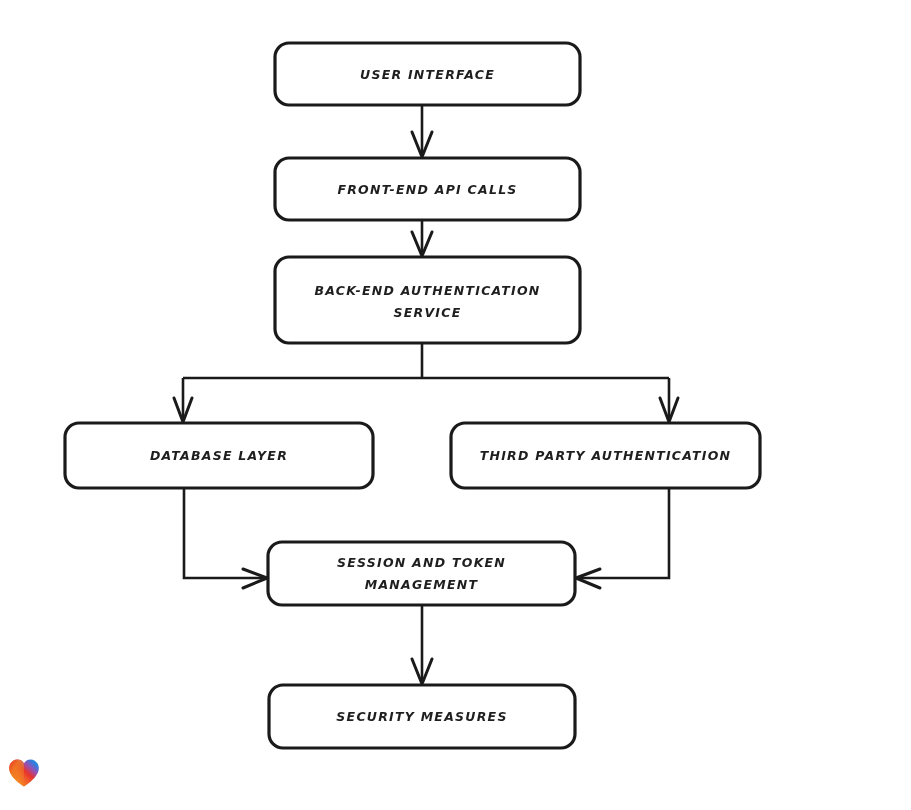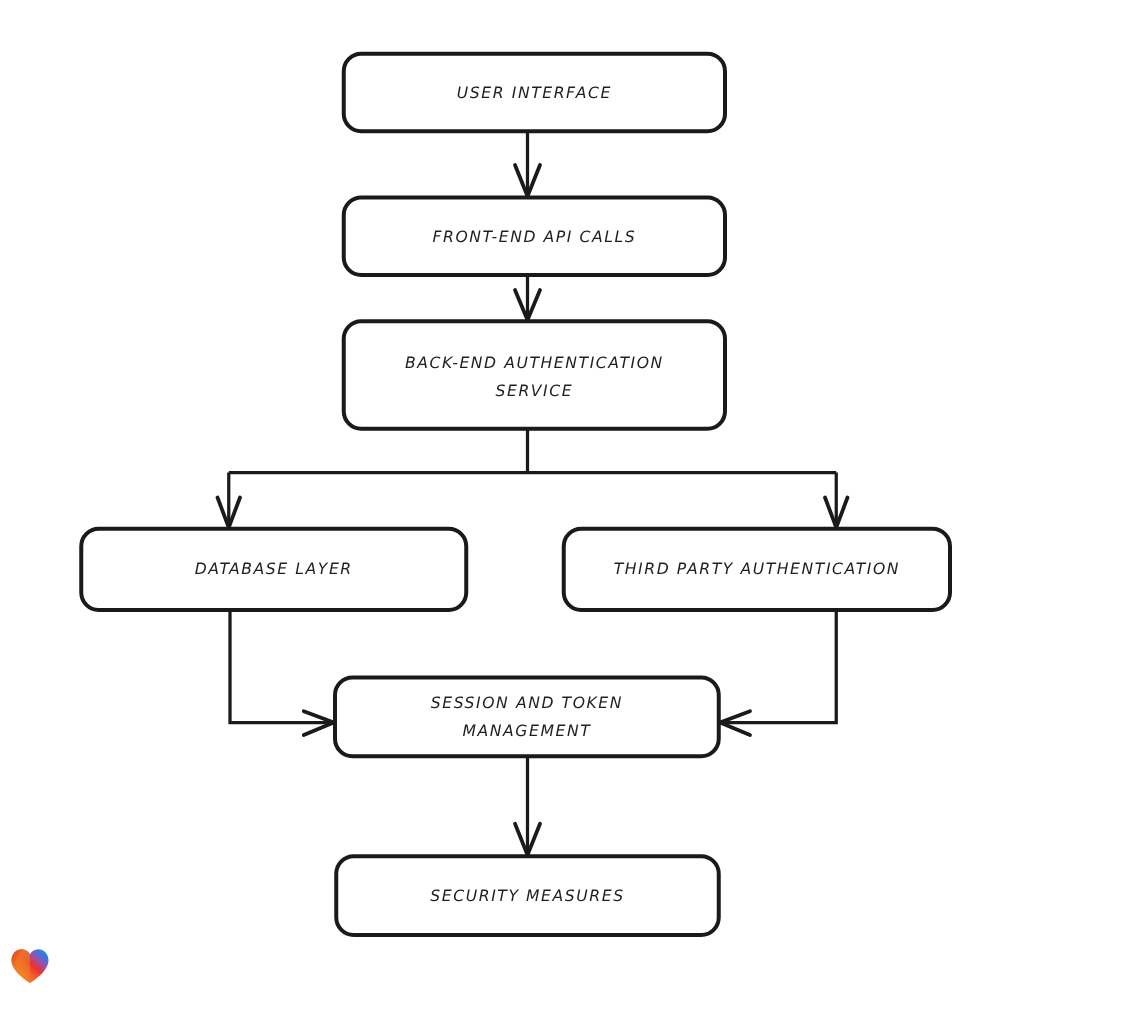--- a/index.html
+++ b/index.html
@@ -11,20 +11,21 @@
     width: 911px;
     height: 810px;
     overflow: hidden;
     font-family: "DejaVu Sans", sans-serif;
   }
   #canvas {
     position: relative;
     width: 911px;
     height: 706px;
     background: #ffffff;
+    font-weight: bold;
   }
   svg#flow {
     position: absolute;
     top: 0;
     left: 0;
     width: 911px;
     height: 810px;
   }
   .node-rect {
     fill: #ffffff;

